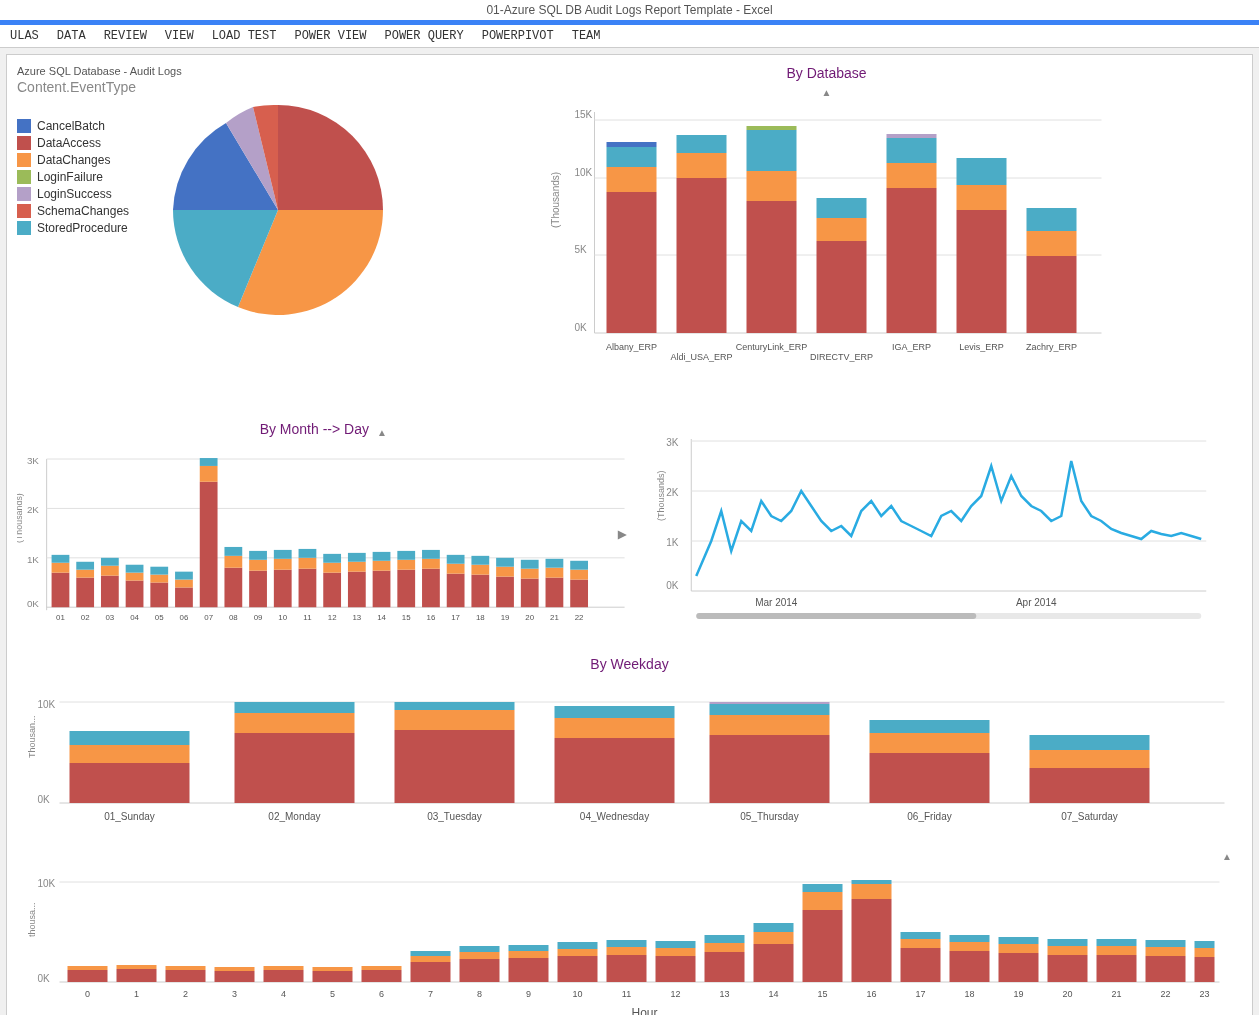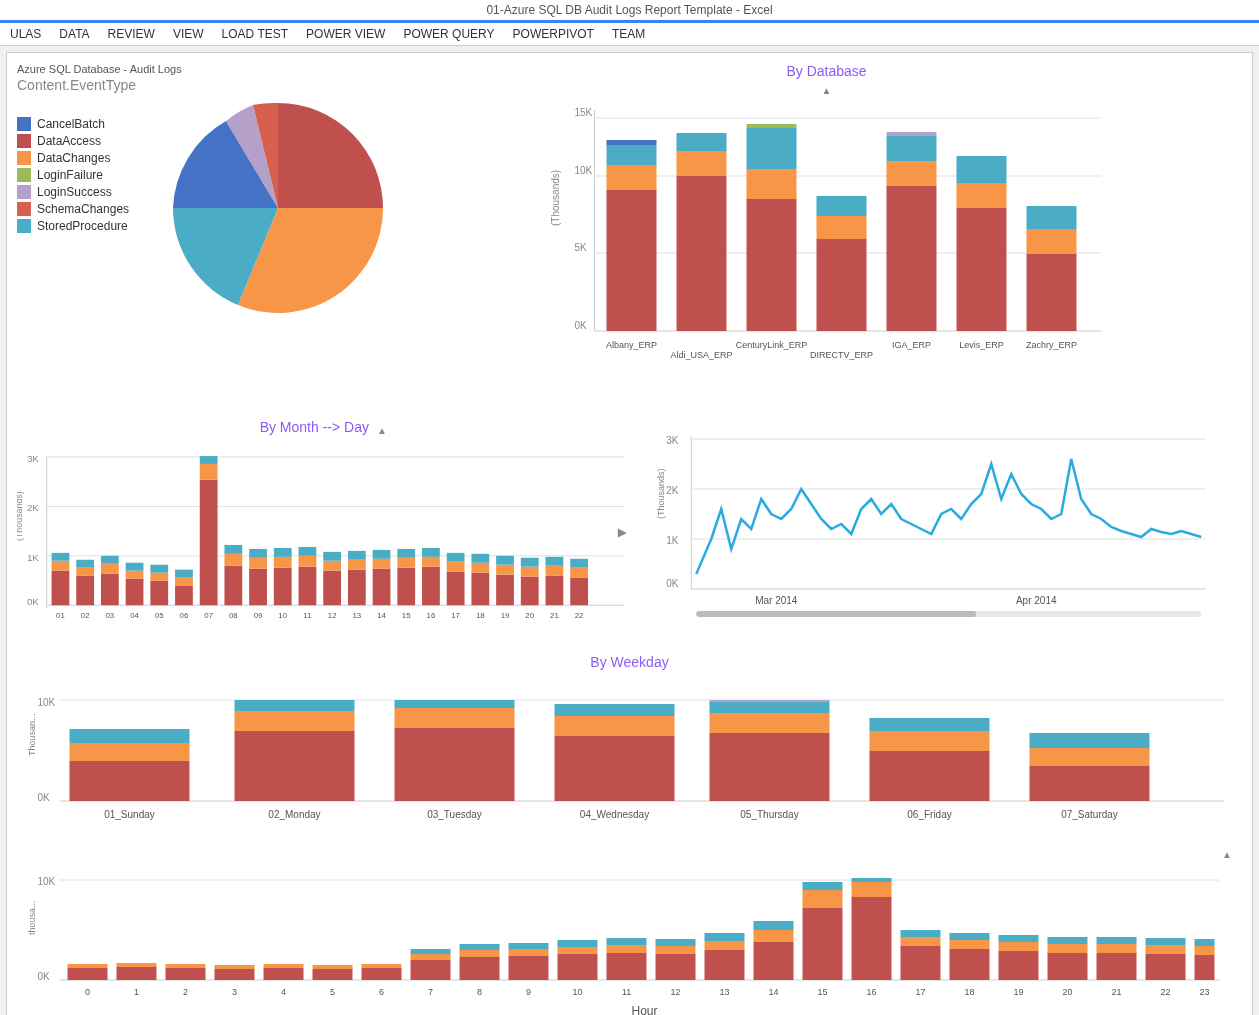--- a/index.html
+++ b/index.html
@@ -8,30 +8,31 @@
       background: #f0f0f0;
       font-size: 12px;
       color: #333;
     }
     .title-bar {
       background: #fff;
       text-align: center;
       padding: 3px 0;
       font-size: 12px;
       color: #555;
-      border-bottom: 3px solid #3b82f6;
+      border-bottom: 5px solid #3b82f6;
     }
     .menu-bar {
       background: #fff;
       display: flex;
       gap: 18px;
       padding: 4px 10px;
       border-bottom: 1px solid #ccc;
       font-size: 12px;
       color: #333;
+      font-family: Liberation Mono, monospace;
     }
     .menu-bar span { cursor: pointer; }
     .main-content {
       background: #fff;
       margin: 6px;
       padding: 10px;
       border: 1px solid #ccc;
     }
     .azure-label {
       font-size: 11px;
@@ -76,21 +77,21 @@
       width: 220px;
       height: 220px;
       margin: 0 auto;
     }
     .bar-section {
       flex: 1;
     }
     .chart-title {
       text-align: center;
       font-size: 14px;
-      color: #8b5cf6;
+      color: #701a75;
       margin-bottom: 6px;
     }
     .bottom-section {
       display: flex;
       margin-bottom: 10px;
     }
     .month-section {
       flex: 0 0 50%;
     }
     .time-section {

